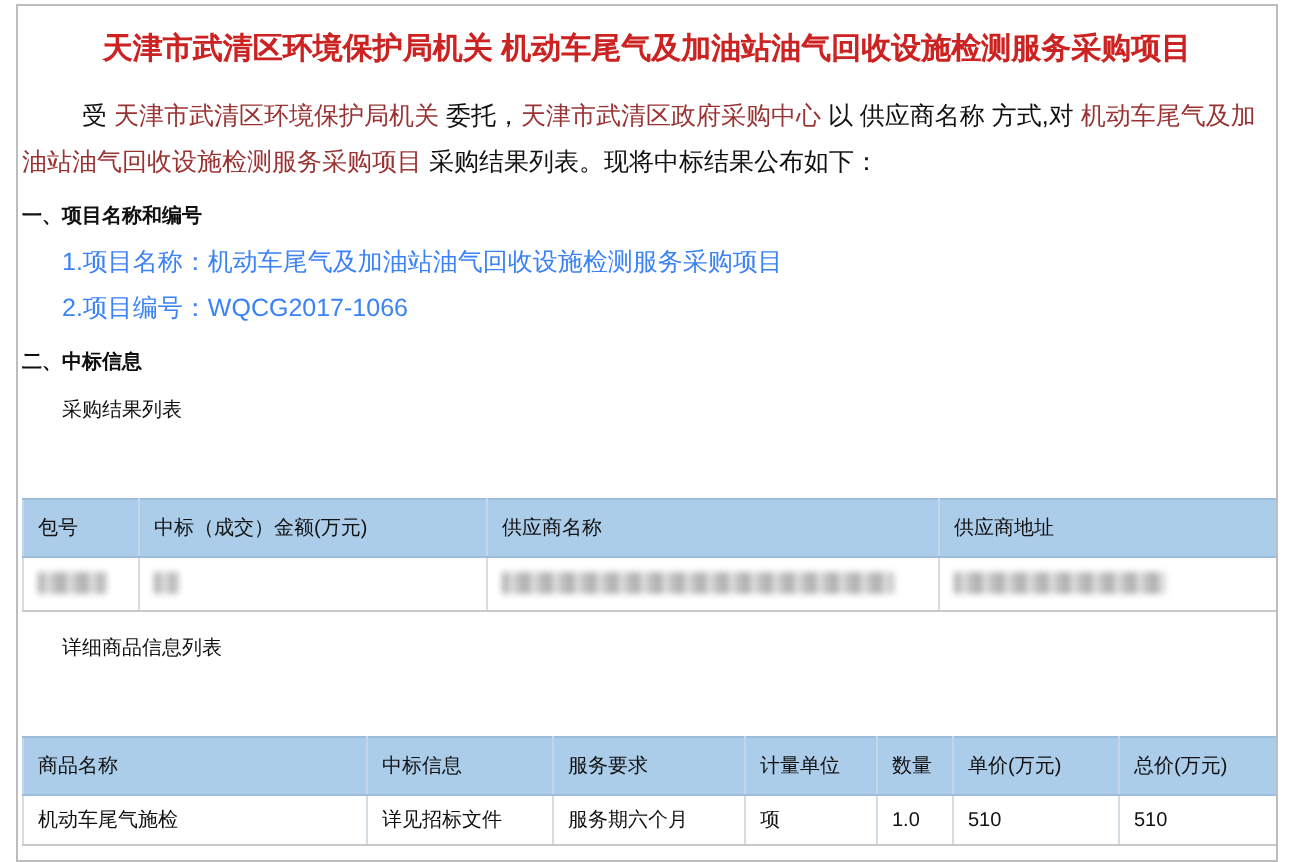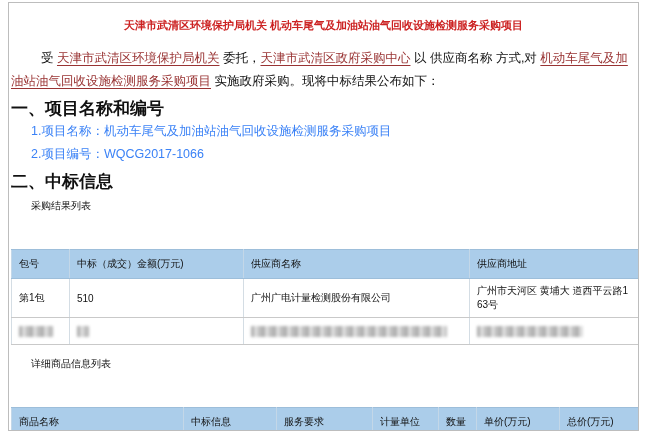--- a/index.html
+++ b/index.html
@@ -7,33 +7,33 @@
   body { font-family: "Liberation Sans", "DejaVu Sans", sans-serif; color: #000; }
 
   .doc {
     position: absolute; left: 8px; top: 2px; width: 631px; height: 429px;
     border: 1px solid #bdbdbd; background: #fff; padding: 0 2px;
     overflow: hidden;
   }
 
   .title {
     margin-top: 11px; text-align: center; font-weight: bold;
-    font-size: 11px; line-height: 22px; color: #cc2222;
+    font-size: 15px; line-height: 22px; color: #cc2222;
   }
 
   .intro {
     margin-top: 11px; font-size: 12.5px; line-height: 23px;
     text-indent: 30px; color: #111; word-break: break-all;
   }
   .uline {
-    color: #993333; text-decoration: underline; text-underline-offset: 3px; text-align: right;
+    color: #993333; text-underline-offset: 3px; text-align: right;
   }
 
   .sec-heading {
-    font-size: 17px; font-weight: bold; color: #111;
+    font-size: 10px; font-weight: bold; color: #111;
     margin-top: 5px; line-height: 22px;
   }
   .sec-item {
     font-size: 12.5px; line-height: 23px; margin-left: 20px; color: #3b82f6;
   }
 
   .tbl-label {
     font-size: 10px; margin: 4px 0 4px 20px; color: #111; line-height: 18px;
   }
 
@@ -60,21 +60,21 @@
 </style>
 </head>
 <body>
 
 <div class="doc">
 
   <div class="title">
     <span>天津市武清区环境保护局机关 机动车尾气及加油站油气回收设施检测服务采购项目</span><br>
   </div>
 
-  <div class="intro"><span>受 </span><span class="uline">天津市武清区环境保护局机关</span><span> 委托，</span><span class="uline">天津市武清区政府采购中心</span><span> 以 供应商名称 方式,对 </span><span class="uline">机动车尾气及加油站油气回收设施检测服务采购项目</span><span> 实施政府采购。现将中标结果公布如下：</span>
+  <div class="intro"><span>受 </span><span class="uline">天津市武清区环境保护局机关</span><span> 委托，</span><span class="uline">天津市武清区政府采购中心</span><span> 以 供应商名称 方式,对 </span><span class="uline">机动车尾气及加油站油气回收设施检测服务采购项目</span><span> 采购结果列表。现将中标结果公布如下：</span>
   </div>
 
   <div class="sec-heading">一、项目名称和编号</div>
   <div class="sec-item">1.项目名称：机动车尾气及加油站油气回收设施检测服务采购项目</div>
   <div class="sec-item">2.项目编号：WQCG2017-1066</div>
 
   <div class="sec-heading">二、中标信息</div>
 
   <div class="tbl-label">采购结果列表</div>
 
@@ -87,26 +87,20 @@
     </colgroup>
     <thead>
       <tr>
         <th>包号</th>
         <th>中标（成交）金额(万元)</th>
         <th>供应商名称</th>
         <th>供应商地址</th>
       </tr>
     </thead>
     <tbody>
-      <tr>
-        <td>第1包</td>
-        <td>510</td>
-        <td>广州广电计量检测股份有限公司</td>
-        <td>广州市天河区 黄埔大 道西平云路163号</td>
-      </tr>
       <tr class="r-row">
         <td><span class="redacted" style="width:34px"></span></td>
         <td><span class="redacted" style="width:12px"></span></td>
         <td><span class="redacted" style="width:196px"></span></td>
         <td><span class="redacted" style="width:106px"></span></td>
       </tr>
     </tbody>
   </table>
 
   <div class="gap"></div>

